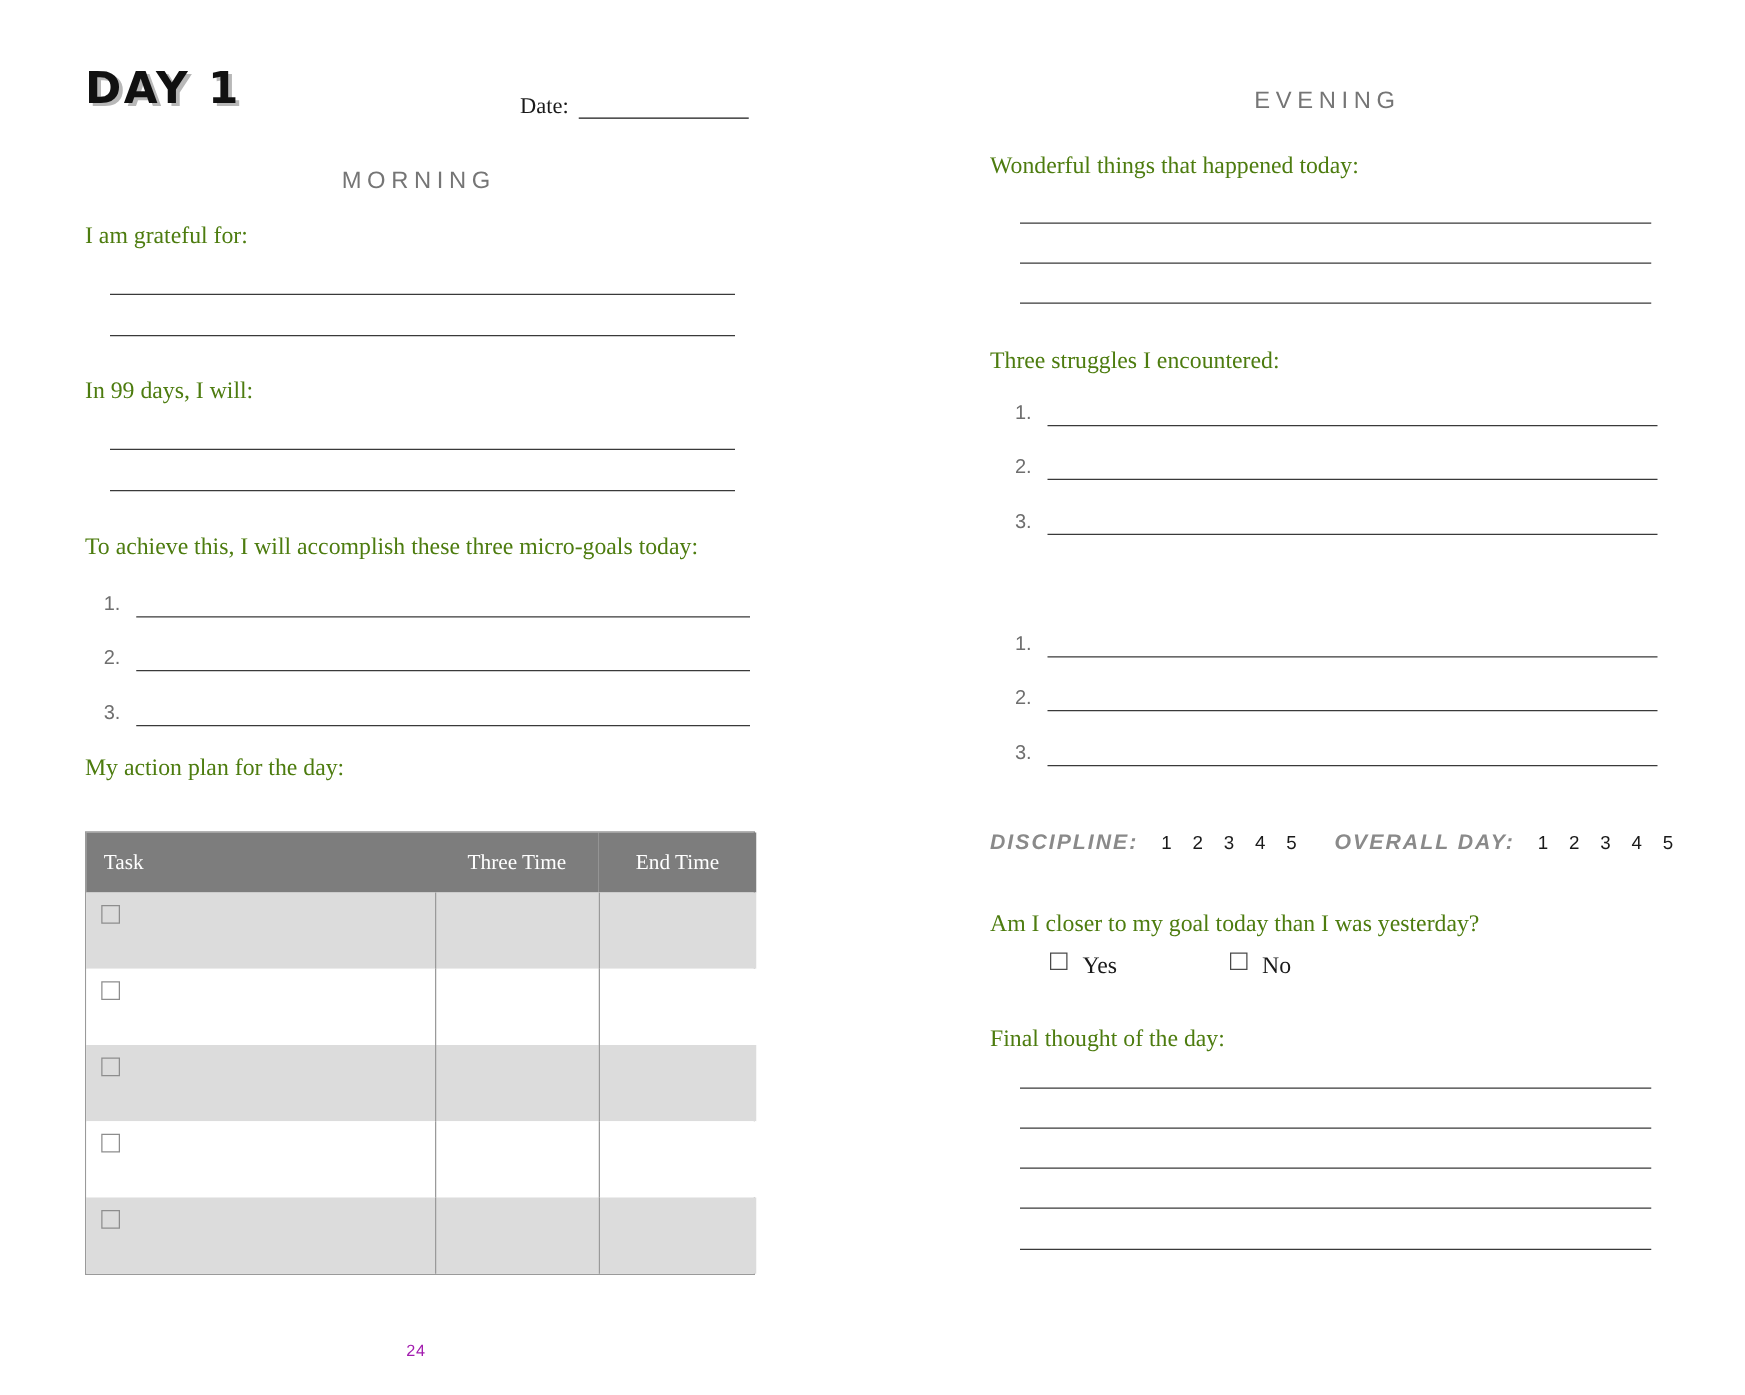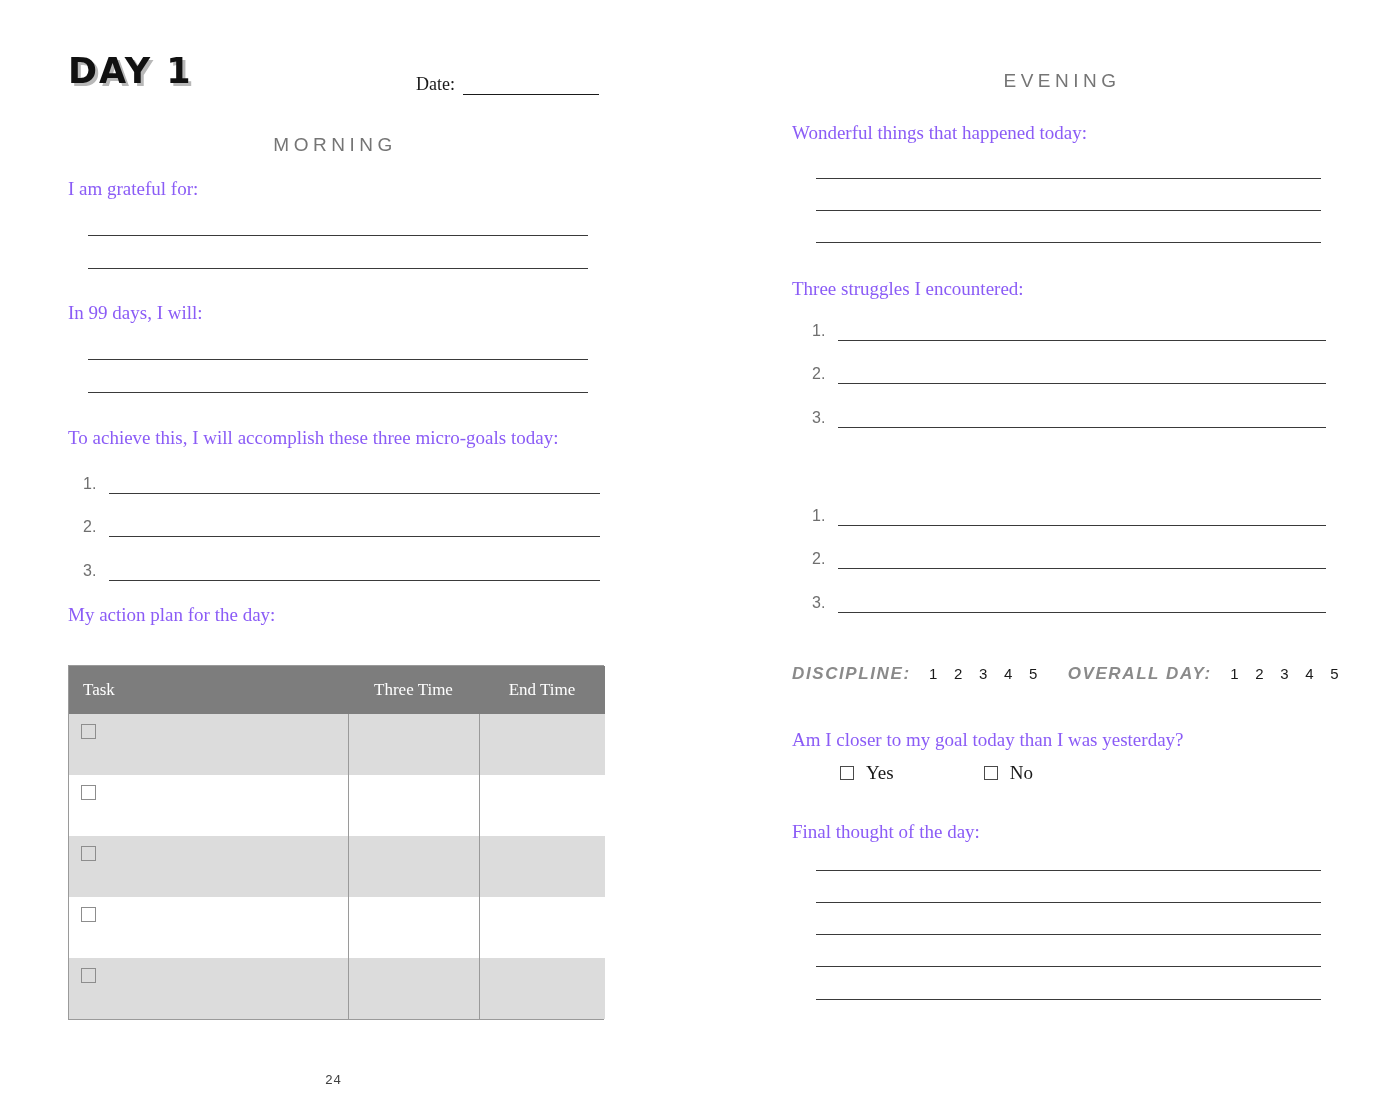--- a/index.html
+++ b/index.html
@@ -92,21 +92,21 @@
   }
   .evening-head {
     position: absolute;
     left: 0;
     top: 70px;
     width: 540px;
   }
 
   .prompt {
     font-size: 19px;
-    color: #8b5cf6;
+    color: #4d7c0f;
     line-height: 1.2;
     white-space: nowrap;
   }
 
   
   .rule {
     border-bottom: 1.4px solid #3a3a3a;
     height: 0;
   }
 
@@ -216,38 +216,37 @@
   
   .yesno {
     position: absolute;
     left: 48px;
     top: 762px;
     display: flex;
     align-items: center;
   }
   .yn-item {
     display: flex;
-    align-items: center;
     font-size: 19px;
   }
   .yn-box {
     width: 14px;
     height: 14px;
     border: 1.4px solid #4a4a4a;
     margin-right: 12px;
   }
   .yn-spacer { width: 90px; }
 
   
   .page-num {
     position: absolute;
     bottom: 28px;
-    font-family: Liberation Mono, monospace;
+    font-family: Liberation Sans, sans-serif;
     font-size: 13px;
-    color: #404040;
+    color: #a21caf;
     letter-spacing: 0.5px;
   }
   .page-num.left { left: 325px; }
 </style>
 </head>
 <body>
 
 <div class="spread">
 
   <div class="page">

